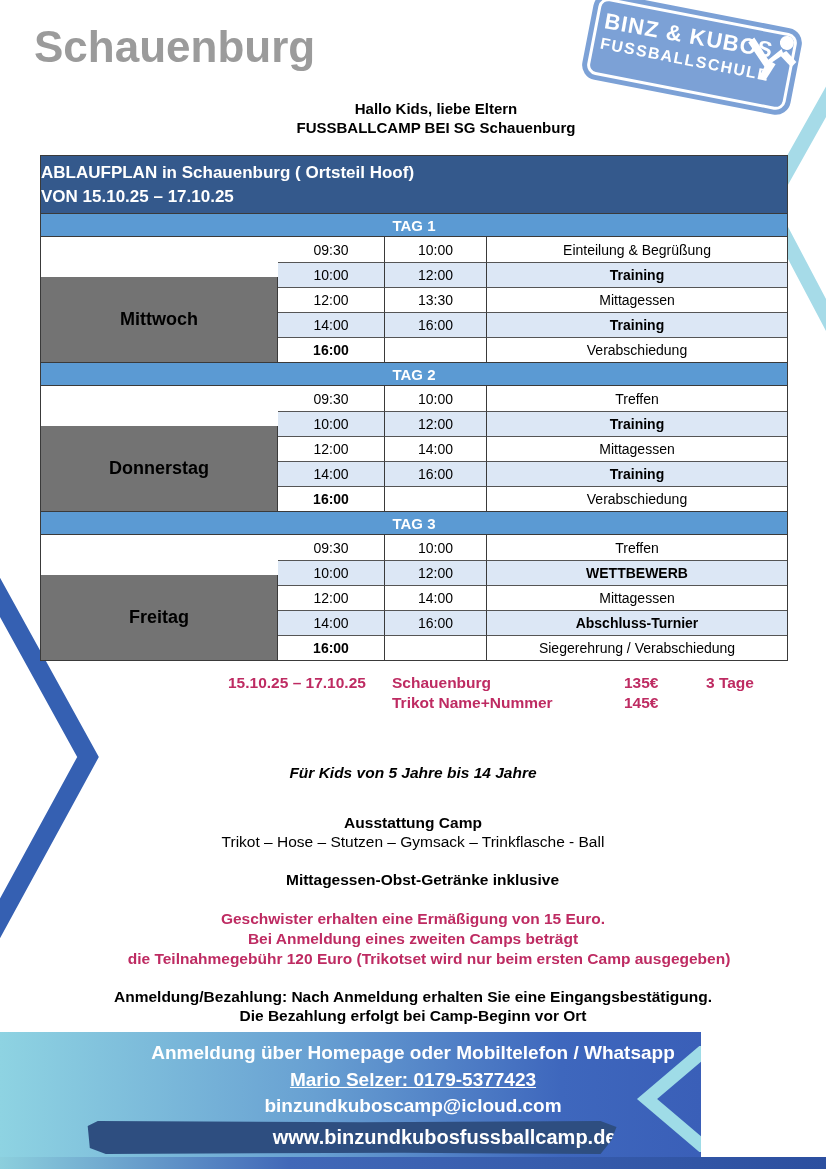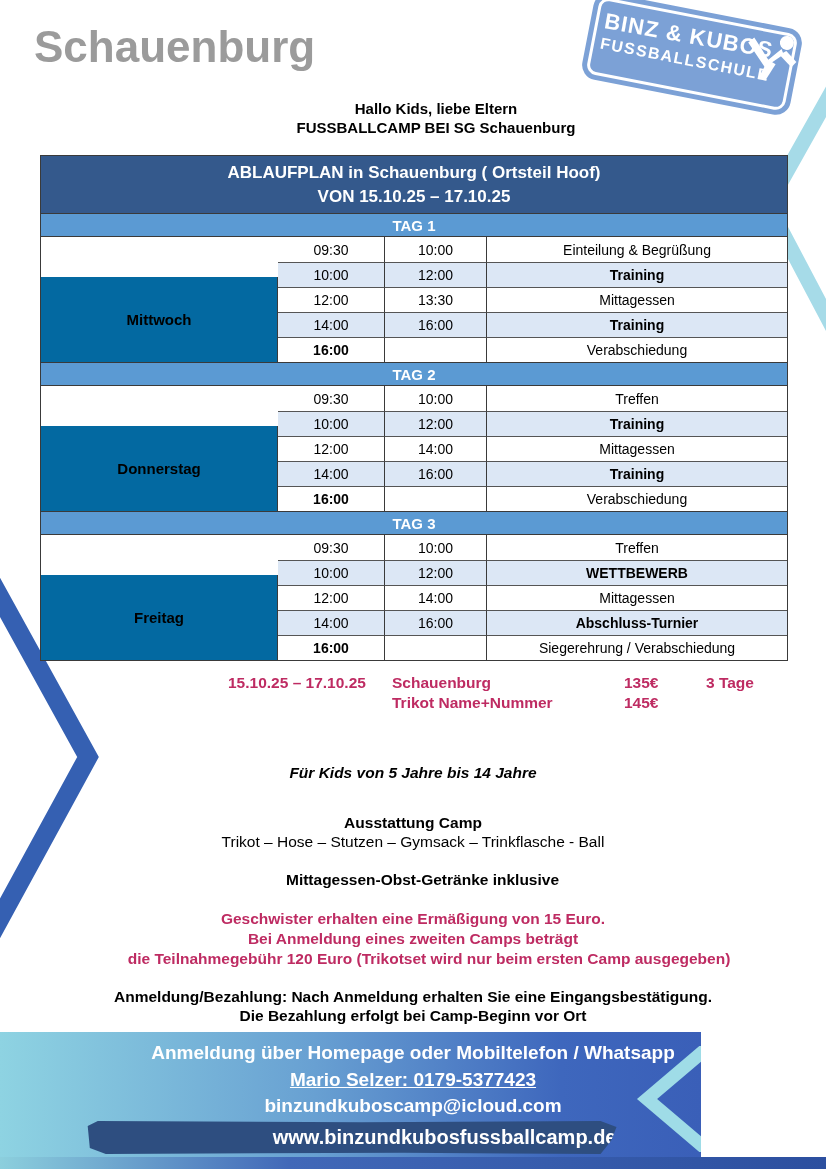--- a/index.html
+++ b/index.html
@@ -43,32 +43,32 @@
   .greet1 { top:100px; }
   .greet2 { top:119px; }
 
   
   .tbl {
     position:absolute; left:40px; top:155px; width:748px; z-index:2;
     border:1px solid #3a3a3a; background:#fff; font-size:14px;
   }
   .tbl-header {
     height:57px; background:#34598c; color:#fff; font-weight:700; font-size:17px;
-    display:flex; flex-direction:column; align-items:center; justify-content:center;
+    display:flex; flex-direction:column; align-items:flex-start; justify-content:center;
     line-height:1.4;
   }
   .tag-band {
     height:24px; background:#5b9ad3; color:#fff; font-weight:700; font-size:15px;
     display:flex; align-items:center; justify-content:center;
     border-top:1px solid #3a3a3a; border-bottom:1px solid #3a3a3a;
   }
   .day-block { display:grid; grid-template-columns:237px 107px 102px 1fr; }
   .day-cell {
     grid-row:1 / 6; display:flex; align-items:center; justify-content:center;
-    font-weight:700; font-size:15px; background:#0369a1; border-right:1px solid #3a3a3a;margin-top:40px;
+    font-weight:700; font-size:18px; background:#737373; border-right:1px solid #3a3a3a;margin-top:40px;
   }
   .cell {
     height:25px; display:flex; align-items:center; justify-content:center;
     border-top:1px solid #555; background:#fff;
   }
   .day-block .cell.first { border-top:none; }
   .cell.c-start, .cell.c-end { border-right:1px solid #3a3a3a; }
   .cell.alt { background:#dce7f5; }
   .cell.bold-txt { font-weight:700; }
 

